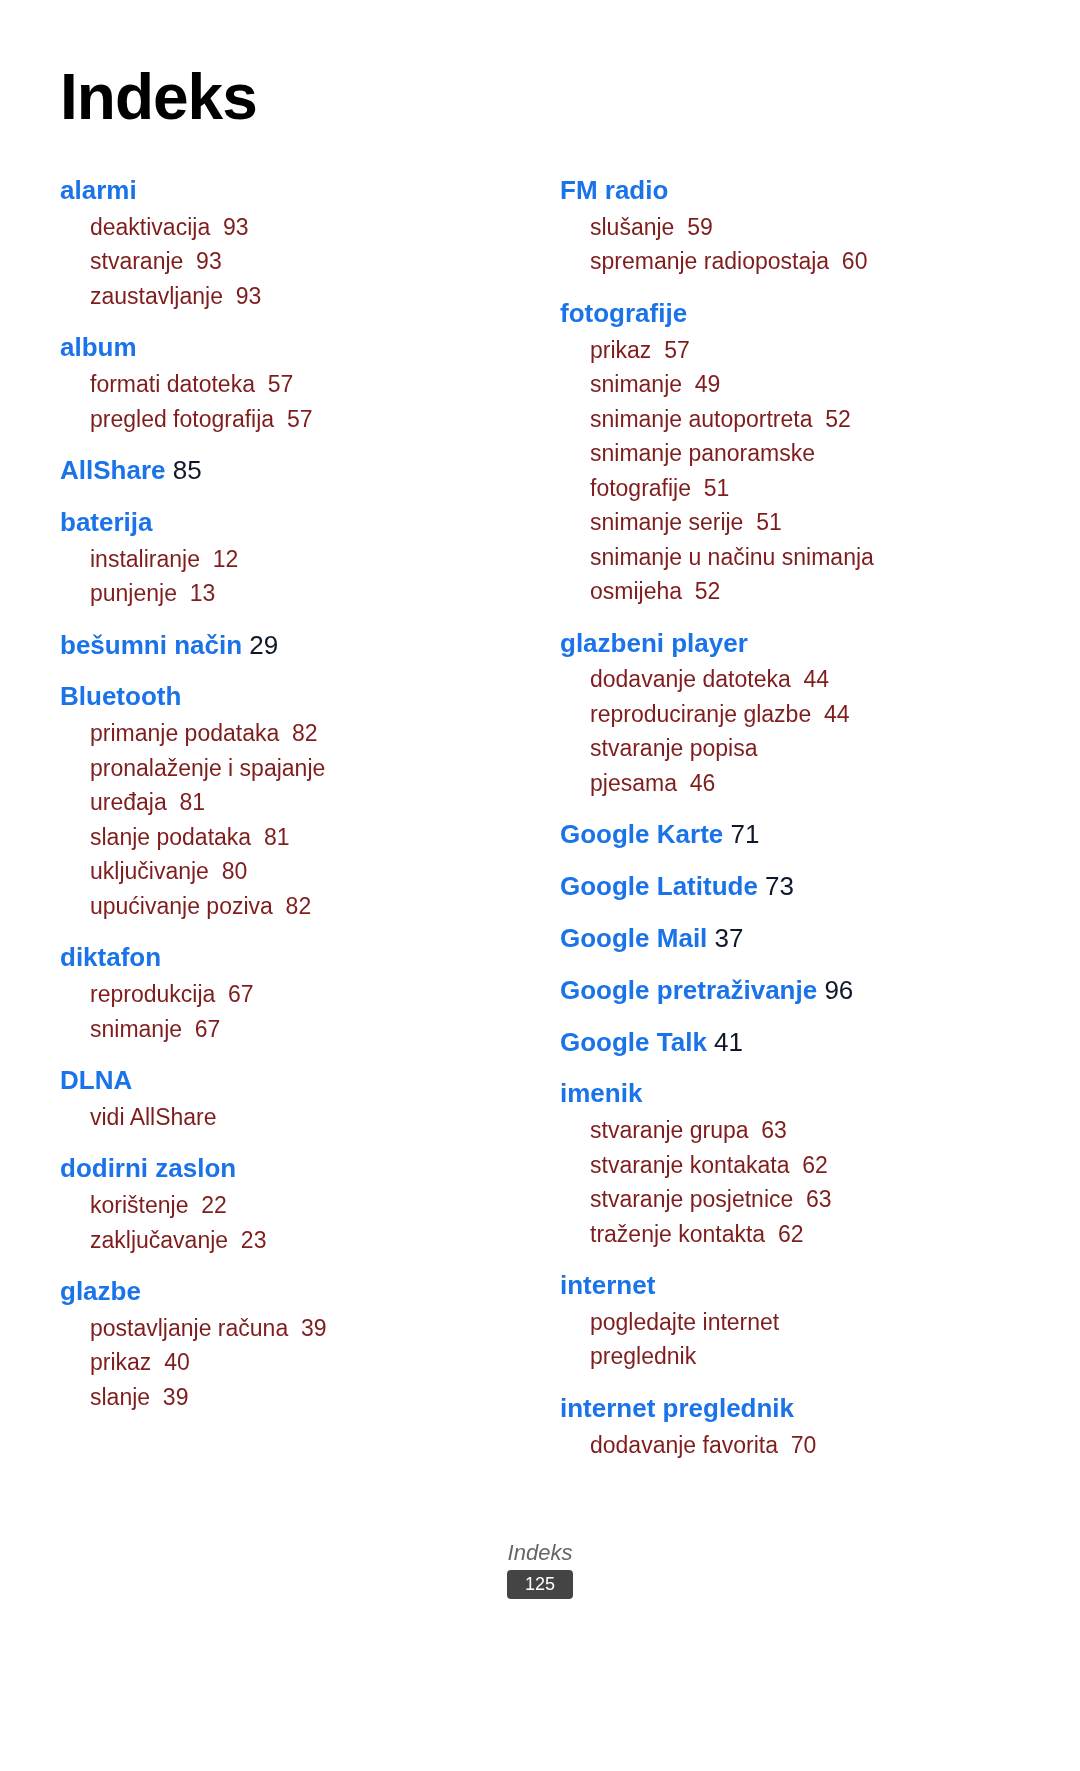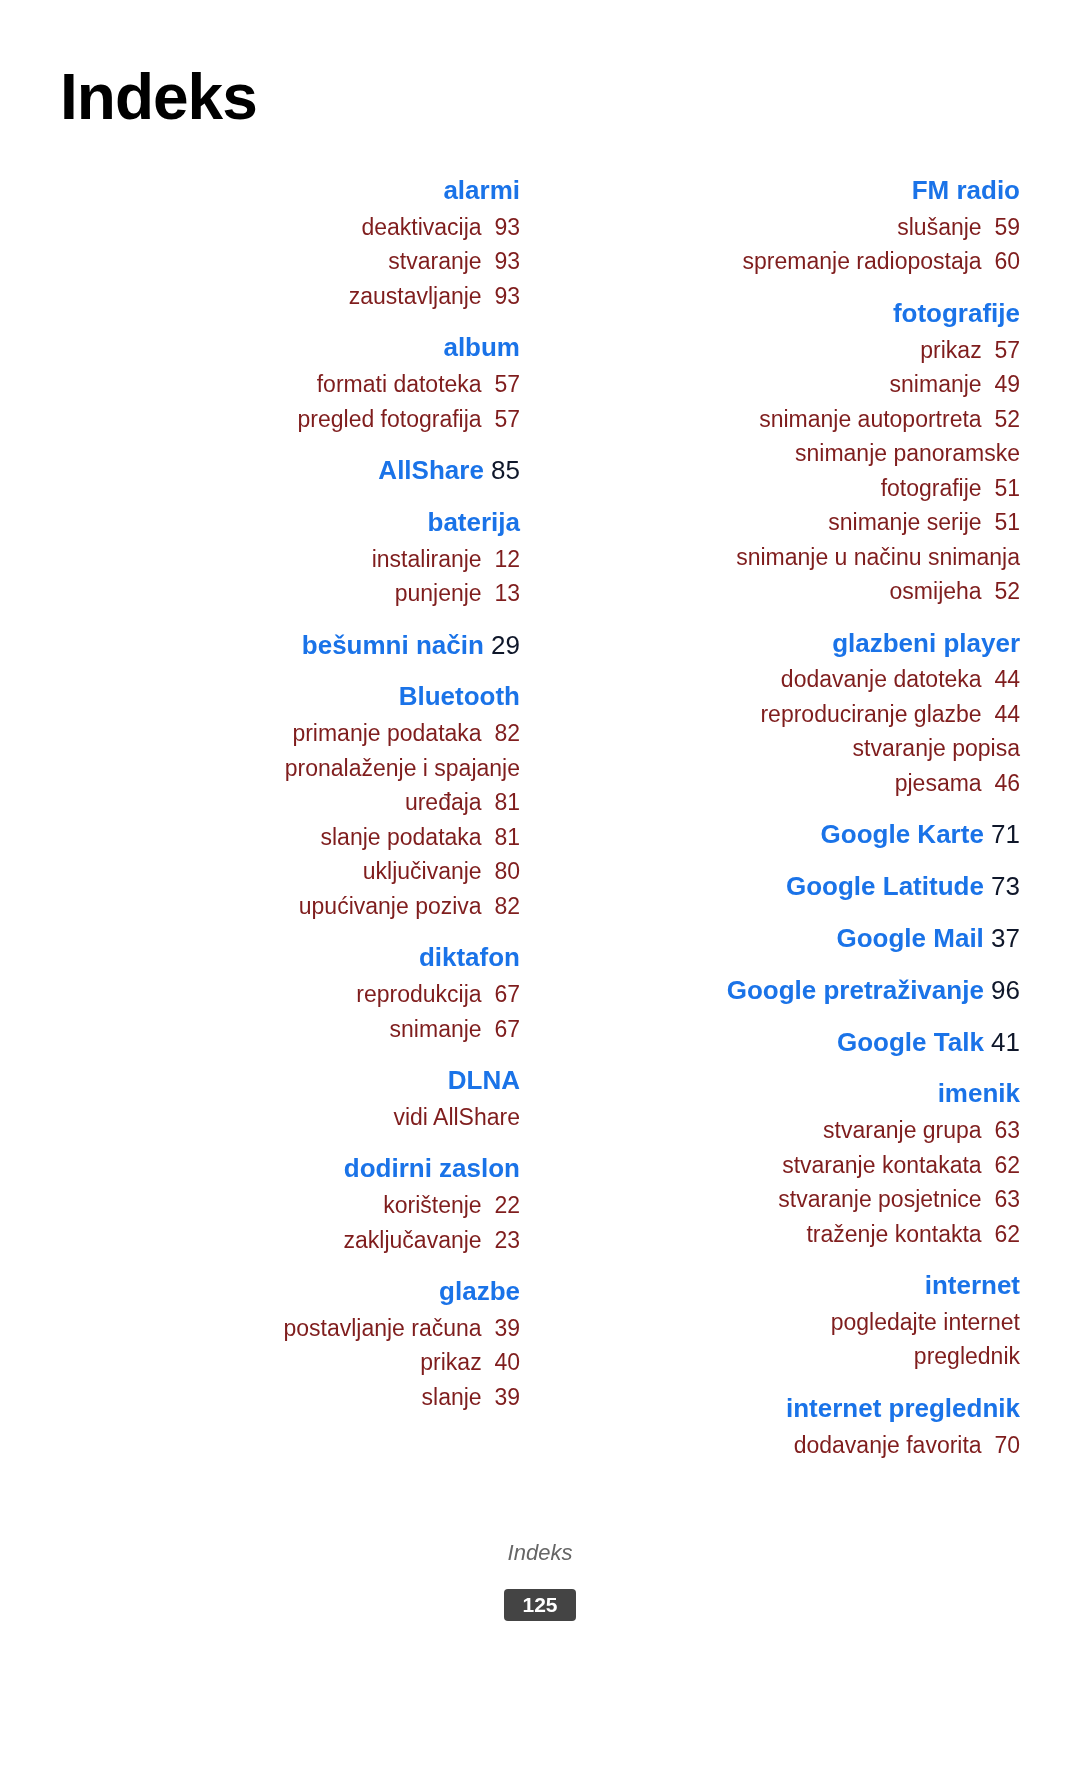--- a/index.html
+++ b/index.html
@@ -14,21 +14,20 @@
     h1 {
       font-size: 64px;
       font-weight: 900;
       color: #000000;
       margin-bottom: 40px;
       letter-spacing: -1px;
     }
     .index-container {
       display: flex;
       gap: 40px;
-      text-align: right;
     }
     .column {
       flex: 1;
     }
     .entry {
       margin-bottom: 18px;
     }
     .entry-header {
       font-size: 26px;
       font-weight: 700;
@@ -54,25 +53,24 @@
       font-size: 22px;
       color: #666;
       font-style: italic;
       display: block;
       margin-bottom: 4px;
     }
     .footer-page {
       display: inline-block;
       background: #444;
       color: #fff;
-      font-size: 21px;
-      font-weight: bold;
+      font-size: 18px;
+      font-weight: normal;
       padding: 4px 18px;
       border-radius: 4px;
-      margin-top: 19px;
     }
   </style>
 </head>
 <body>
 
 <h1>Indeks</h1>
 
 <div class="index-container">
   <div class="column" id="left-col">
       <div class="entry">

